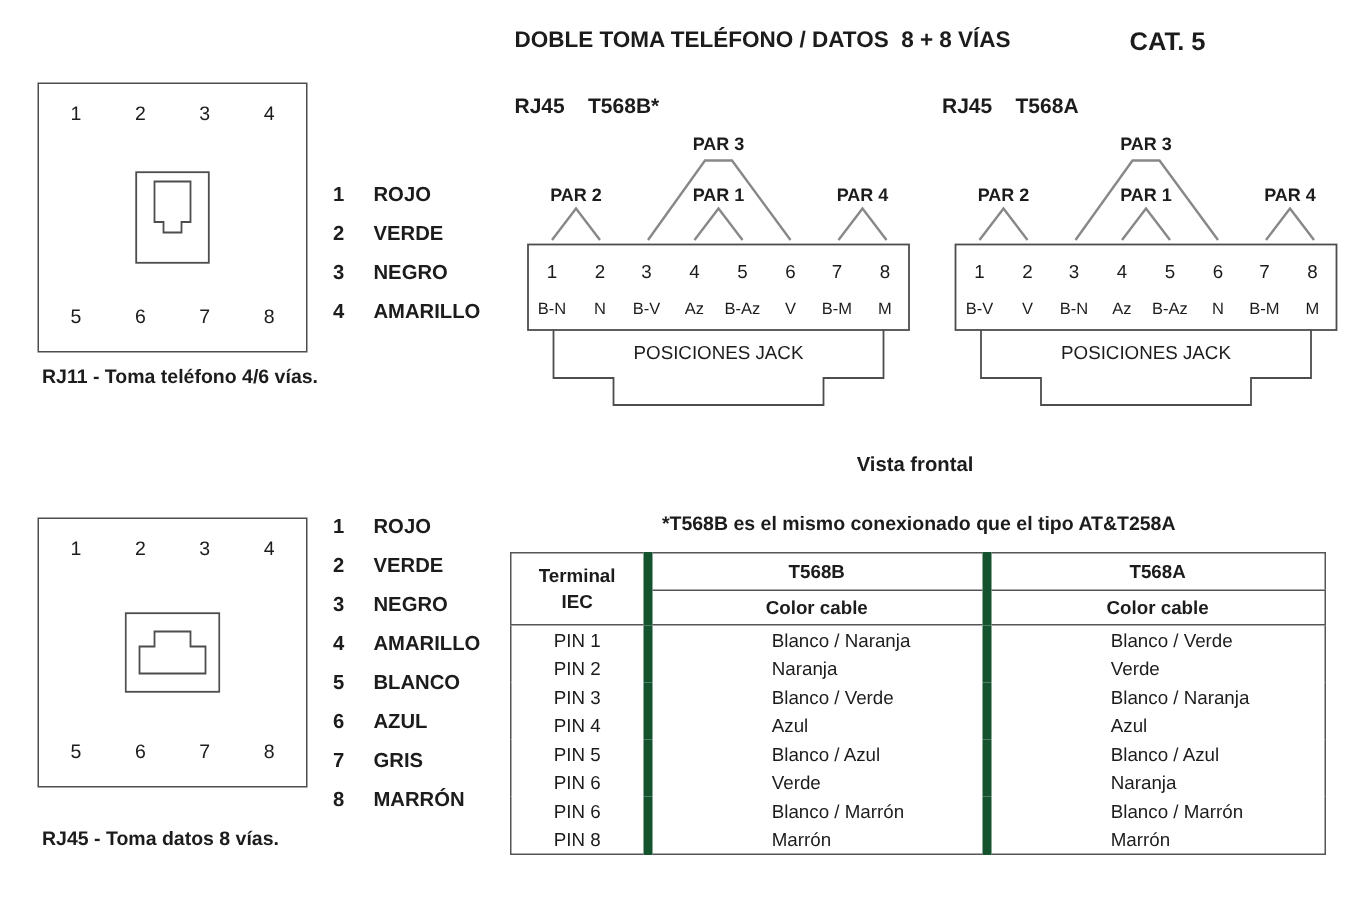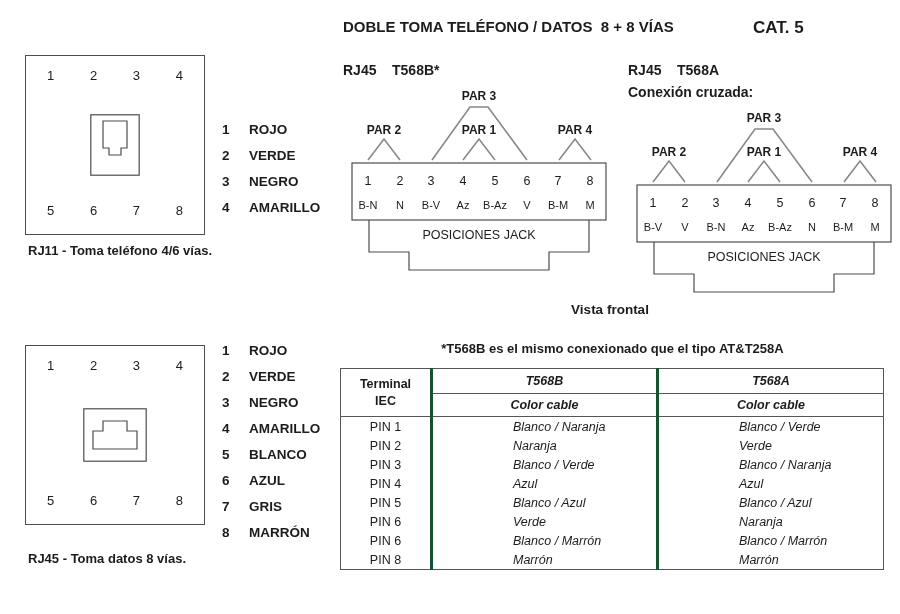--- a/index.html
+++ b/index.html
@@ -57,21 +57,21 @@
   
   .tbl-wrap{left:340px;top:368px;border-radius:17px;}
   table.color-table{border-collapse:collapse;border:1px solid #555;table-layout:fixed;width:543px;}
   .color-table col.c1{width:91px;}
   .color-table col.c2{width:226px;}
   .color-table col.c3{width:226px;}
   .color-table th{font-size:12.5px;font-weight:700;text-align:center;padding:0;}
   .color-table .th-top{height:24px;}
   .color-table .th-sub{height:22px;}
   .color-table .th-terminal{line-height:1.3;}
-  .color-table .bl{border-left:3px solid #14532d;font-style:italic;}
+  .color-table .bl{border-left:6px solid #14532d;}
   .color-table .bb{border-bottom:1px solid #555;}
   .color-table td{font-size:12.5px;font-weight:400;height:19px;padding:0;}
   .color-table td.td-pin{text-align:center;}
   .color-table td.td-color{text-align:left;padding-left:80px;}
 </style>
 </head>
 <body>
 
 <div class="abs main-title pre">DOBLE TOMA TELÉFONO / DATOS  8 + 8 VÍAS</div>
 <div class="abs cat-label">CAT. 5</div>
@@ -196,21 +196,20 @@
     <text class="svg-code mid" x="184" y="123">V</text>
     <text class="svg-code mid" x="215" y="123">B-M</text>
     <text class="svg-code mid" x="247" y="123">M</text>
     <path class="outline" d="M26,134 L26,166 L66,166 L66,184 L206,184 L206,166 L246,166 L246,134"></path>
     <text class="svg-t mid" x="136" y="153">POSICIONES JACK</text>
   </svg>
 </div>
 
 <div class="abs conn connA">
   <div class="conn-title pre">RJ45    T568A</div>
-  <div class="conn-sub">Conexión cruzada:</div>
   <svg class="conn-svg" width="272" height="192" viewBox="0 0 272 192">
     <path class="arc" d="M89,74 L127,21 L145,21 L184,74" stroke="#e0591d"></path>
     <path class="arc" d="M25,74 L41,53 L57,74" stroke="#b9c832"></path>
     <path class="arc" d="M120,74 L136,53 L152,74" stroke="#2b87c0"></path>
     <path class="arc" d="M216,74 L232,53 L248,74" stroke="#a3512a"></path>
     <text class="svg-par mid" x="136" y="14">PAR 3</text>
     <text class="svg-par mid" x="41" y="48">PAR 2</text>
     <text class="svg-par mid" x="136" y="48">PAR 1</text>
     <text class="svg-par mid" x="232" y="48">PAR 4</text>
     <rect x="9" y="77" width="254" height="57" class="outline"></rect>

